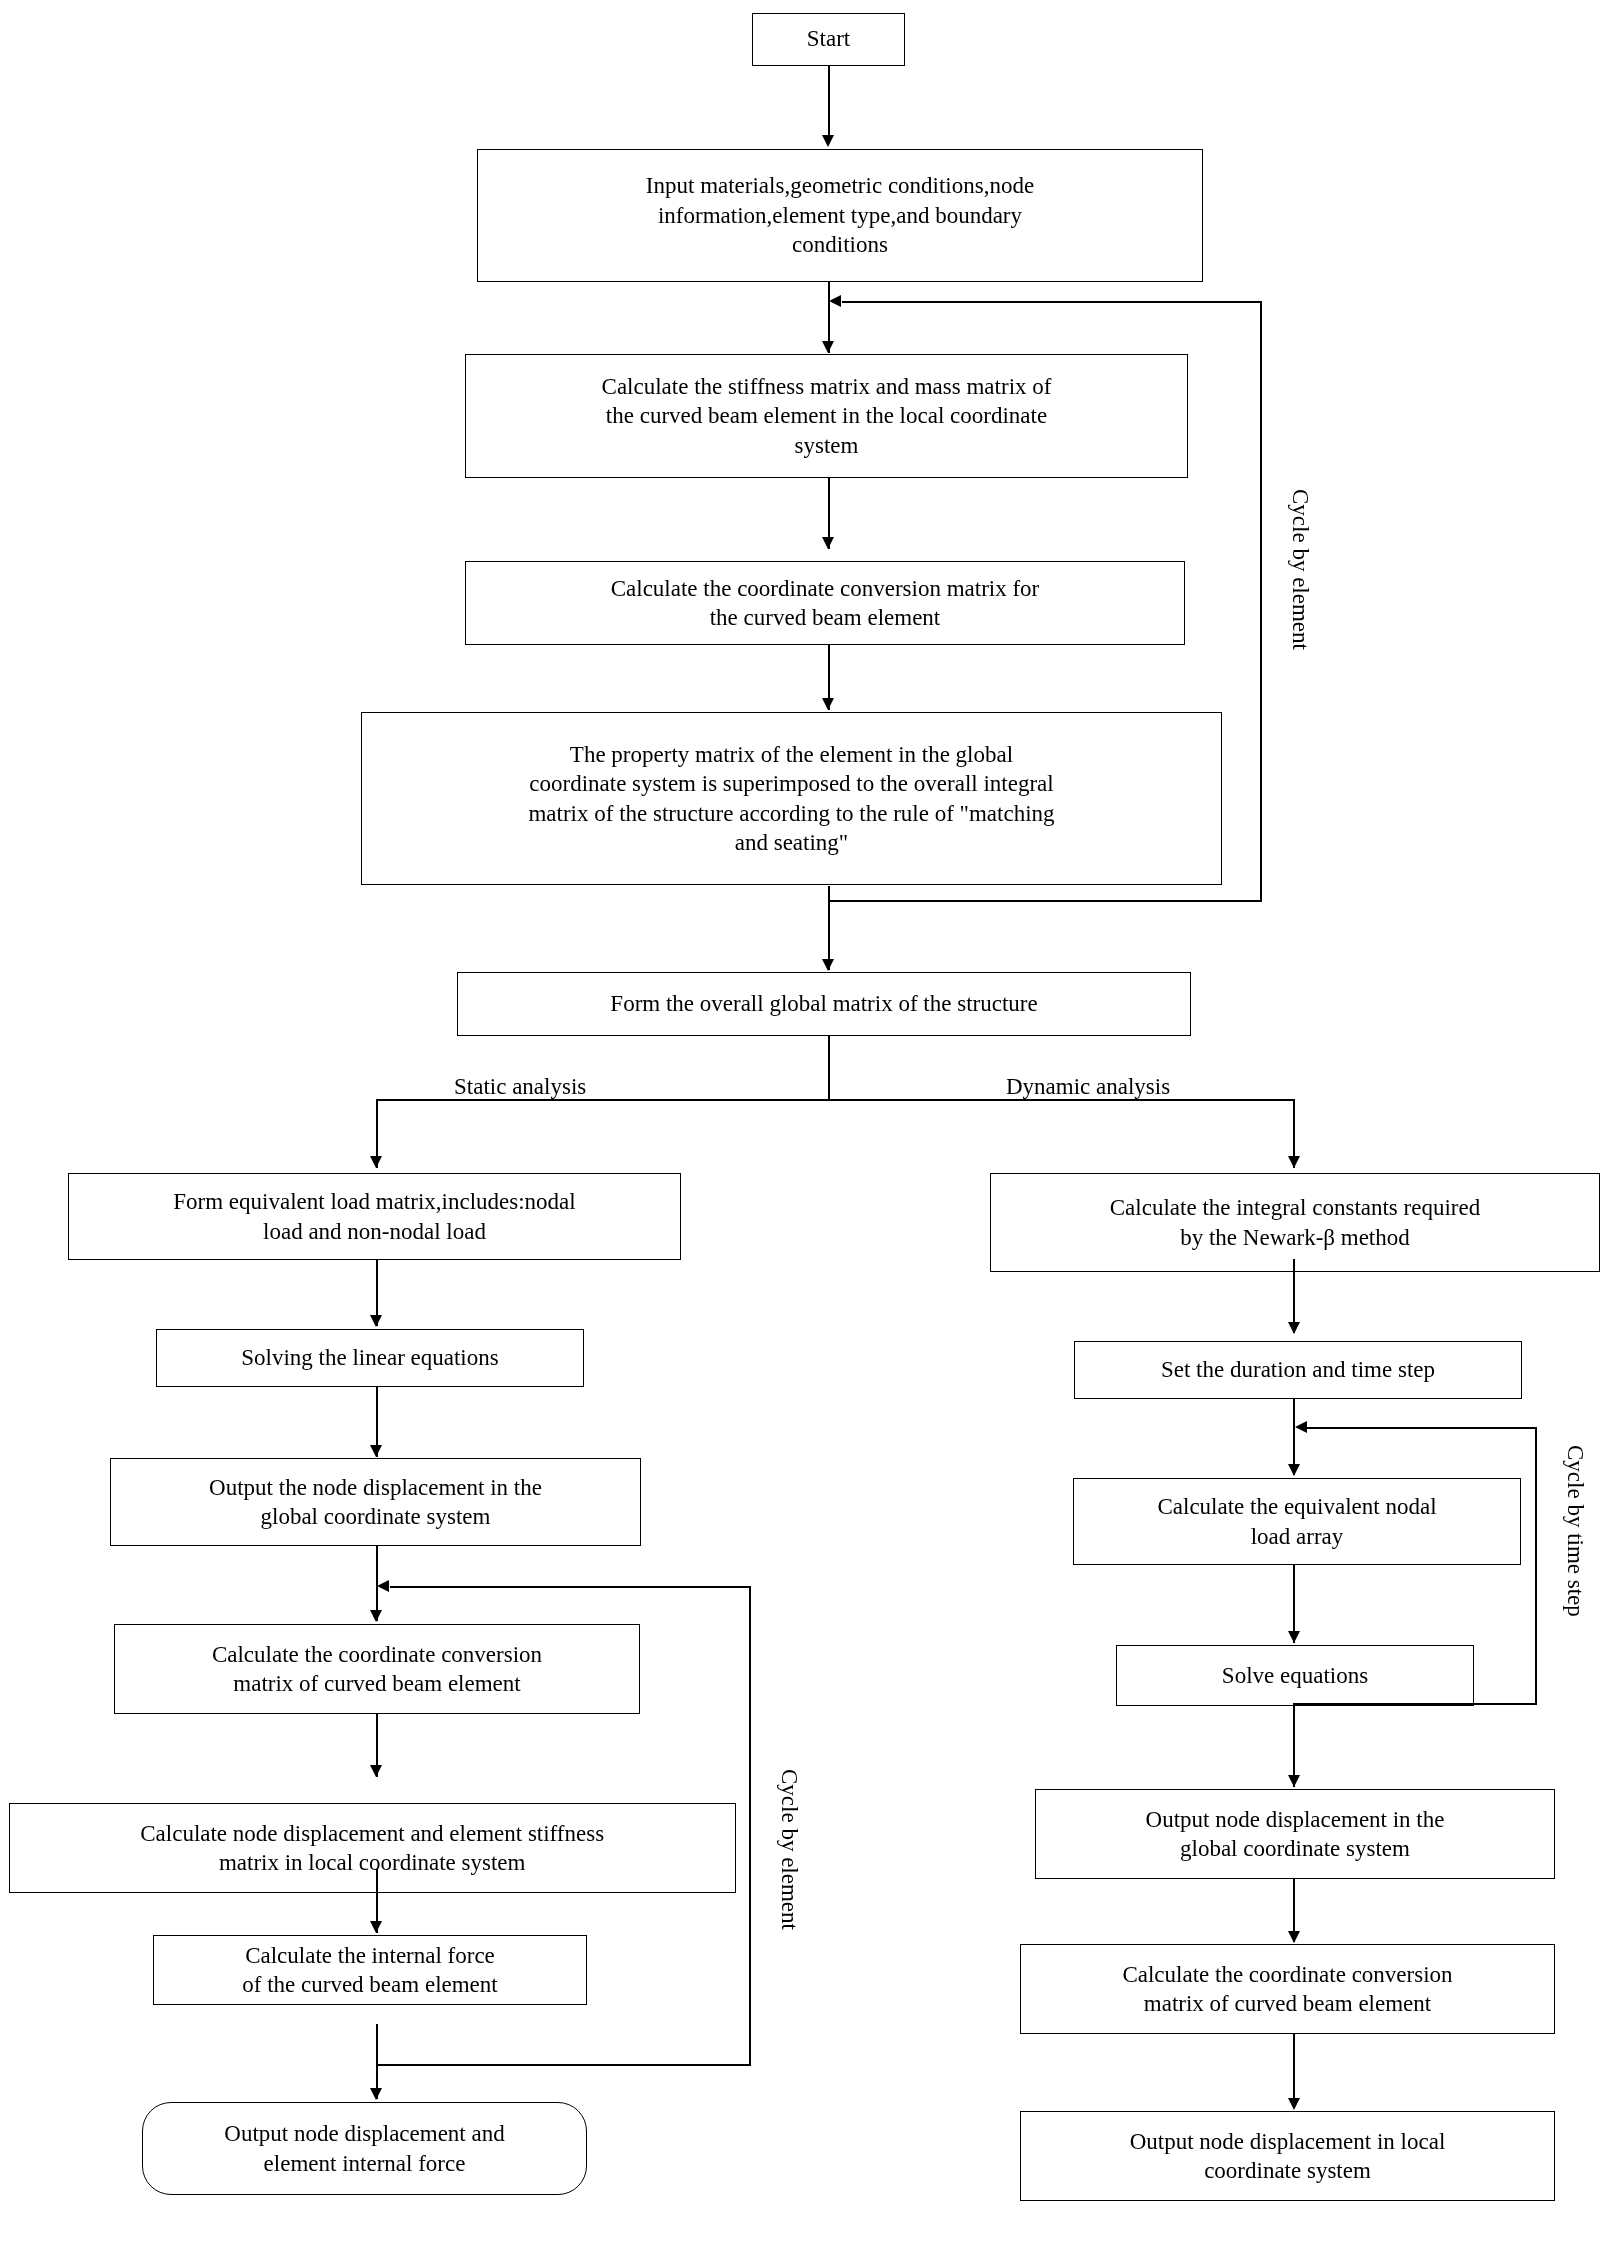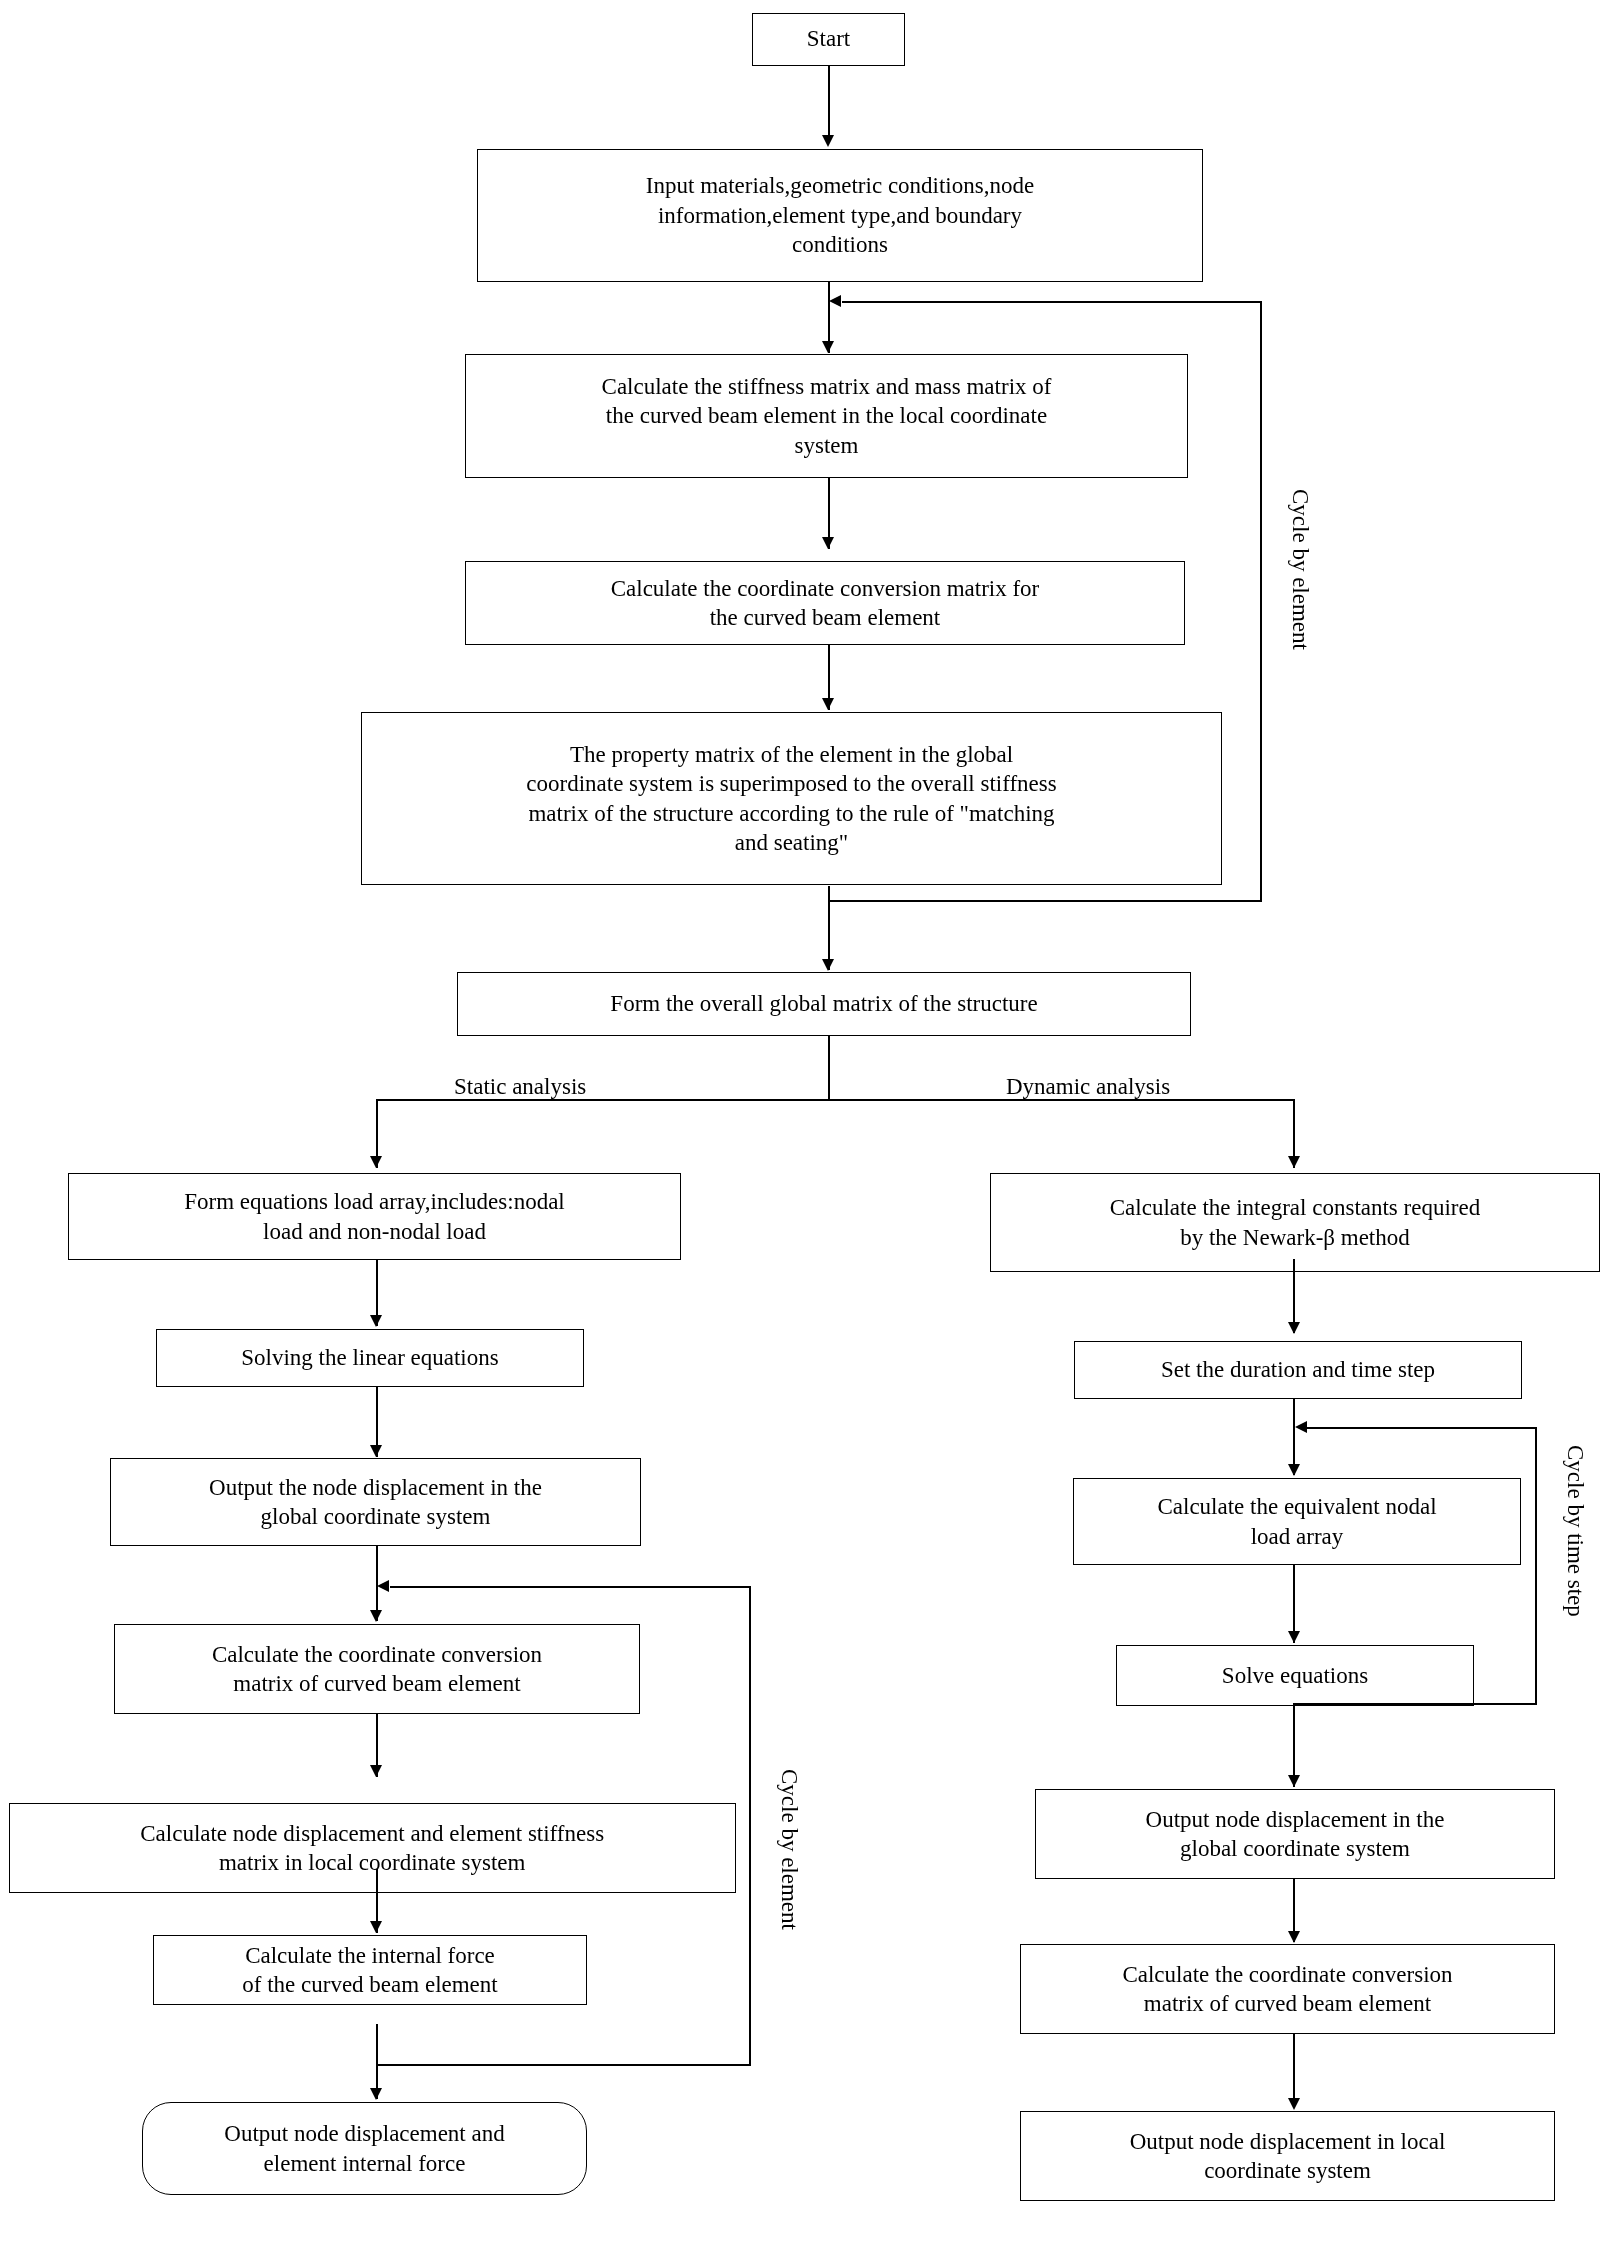--- a/index.html
+++ b/index.html
@@ -89,21 +89,21 @@
 system</div>
   <div class="line vline" style="left:828px; top:478px; height:71px;"></div>
   <div class="arrow arrow-down" style="left:822px; top:537px;"></div>
 
   <div class="node" style="left:465px; top:561px; width:720px; height:84px;">Calculate the coordinate conversion matrix for
 the curved beam element</div>
   <div class="line vline" style="left:828px; top:645px; height:65px;"></div>
   <div class="arrow arrow-down" style="left:822px; top:698px;"></div>
 
   <div class="node" style="left:361px; top:712px; width:861px; height:173px;">The property matrix of the element in the global
-coordinate system is superimposed to the overall stiffness
+coordinate system is superimposed to the overall integral
 matrix of the structure according to the rule of "matching
 and seating"</div>
   <div class="line vline" style="left:828px; top:886px; height:84px;"></div>
   <div class="arrow arrow-down" style="left:822px; top:959px;"></div>
 
   <div class="line vline" style="left:1260px; top:301px; height:601px;"></div>
   <div class="line hline" style="left:828px; top:900px; width:434px;"></div>
   <div class="line hline" style="left:842px; top:301px; width:420px;"></div>
   <div class="arrow arrow-left" style="left:829px; top:295px;"></div>
   <div class="vlabel" style="left:1286px; top:489px;">Cycle by element</div>
@@ -113,21 +113,21 @@
   <div class="line vline" style="left:828px; top:1036px; height:64px;"></div>
   <div class="line hline" style="left:376px; top:1099px; width:919px;"></div>
   <div class="line vline" style="left:376px; top:1099px; height:69px;"></div>
   <div class="arrow arrow-down" style="left:370px; top:1156px;"></div>
   <div class="line vline" style="left:1293px; top:1099px; height:69px;"></div>
   <div class="arrow arrow-down" style="left:1288px; top:1156px;"></div>
 
   <div class="label" style="left:454px; top:1073px;">Static analysis</div>
   <div class="label" style="left:1006px; top:1073px;">Dynamic analysis</div>
 
-  <div class="node" style="left:68px; top:1173px; width:613px; height:87px;">Form equations load array,includes:nodal
+  <div class="node" style="left:68px; top:1173px; width:613px; height:87px;">Form equivalent load matrix,includes:nodal
 load and non-nodal load</div>
   <div class="line vline" style="left:376px; top:1259px; height:67px;"></div>
   <div class="arrow arrow-down" style="left:370px; top:1315px;"></div>
 
   <div class="node" style="left:156px; top:1329px; width:428px; height:58px;">Solving the linear equations</div>
   <div class="line vline" style="left:376px; top:1386px; height:71px;"></div>
   <div class="arrow arrow-down" style="left:370px; top:1445px;"></div>
 
   <div class="node" style="left:110px; top:1458px; width:531px; height:88px;">Output the node displacement in the
 global coordinate system</div>

